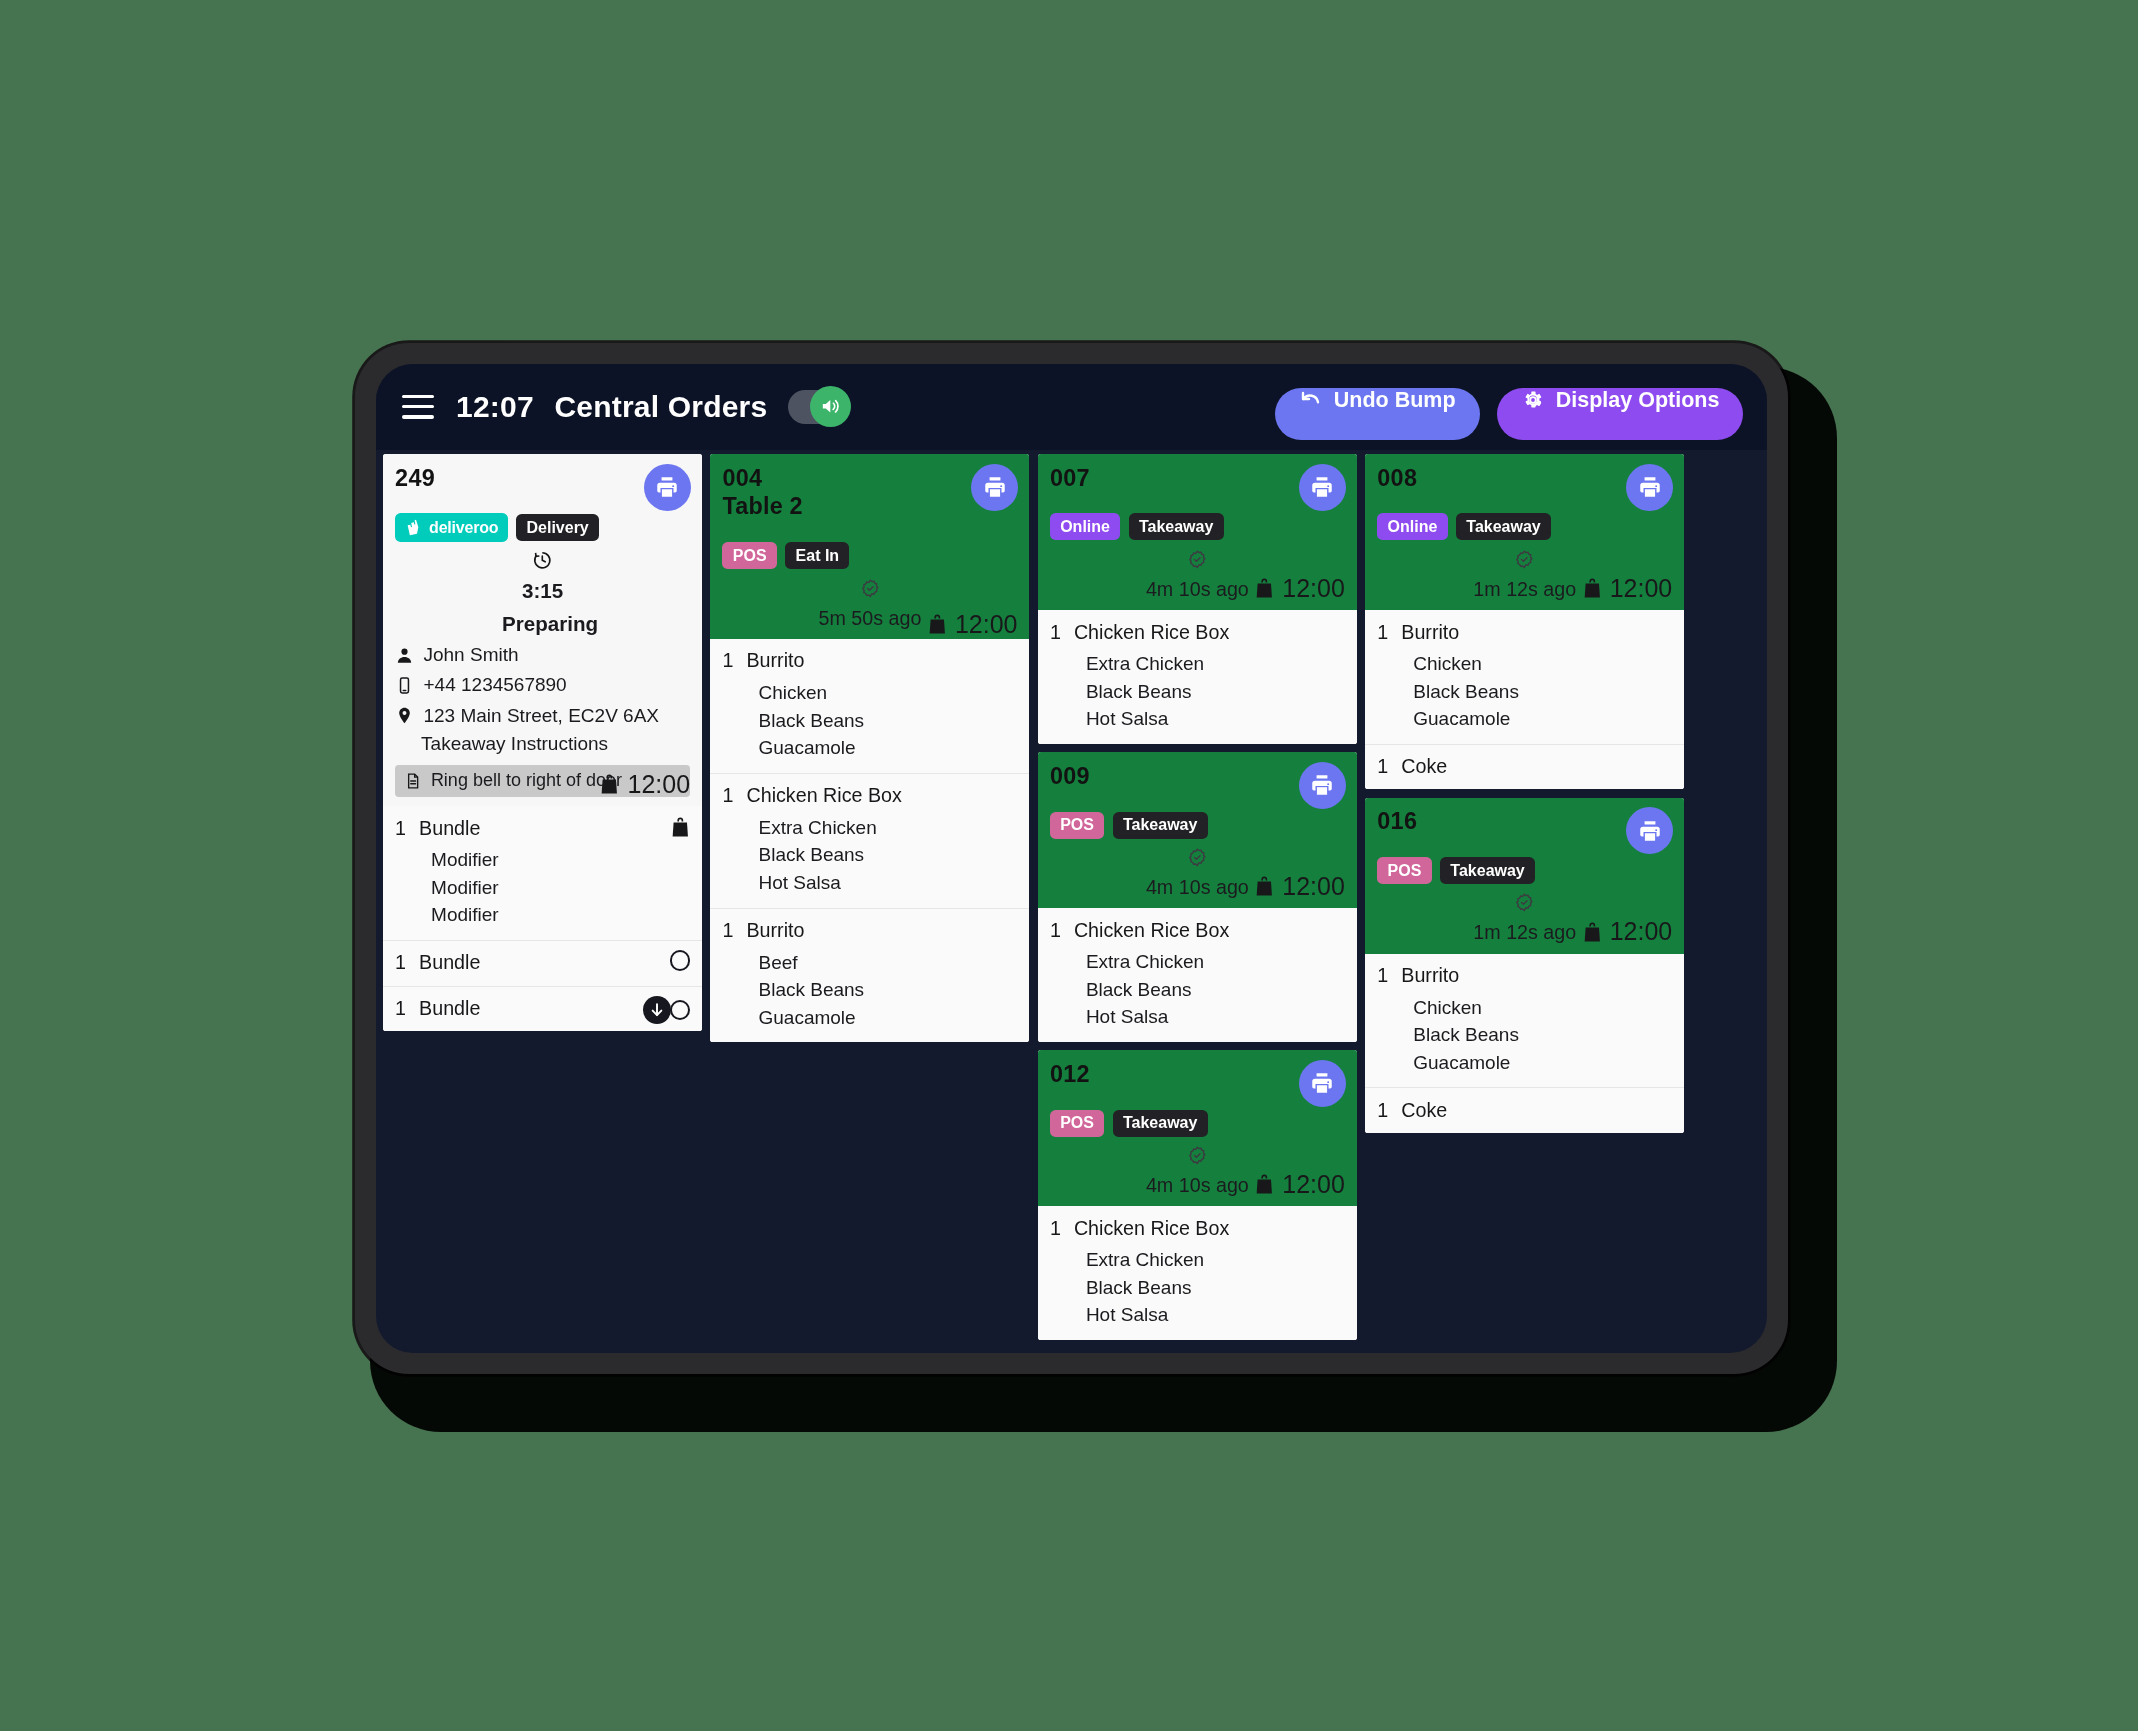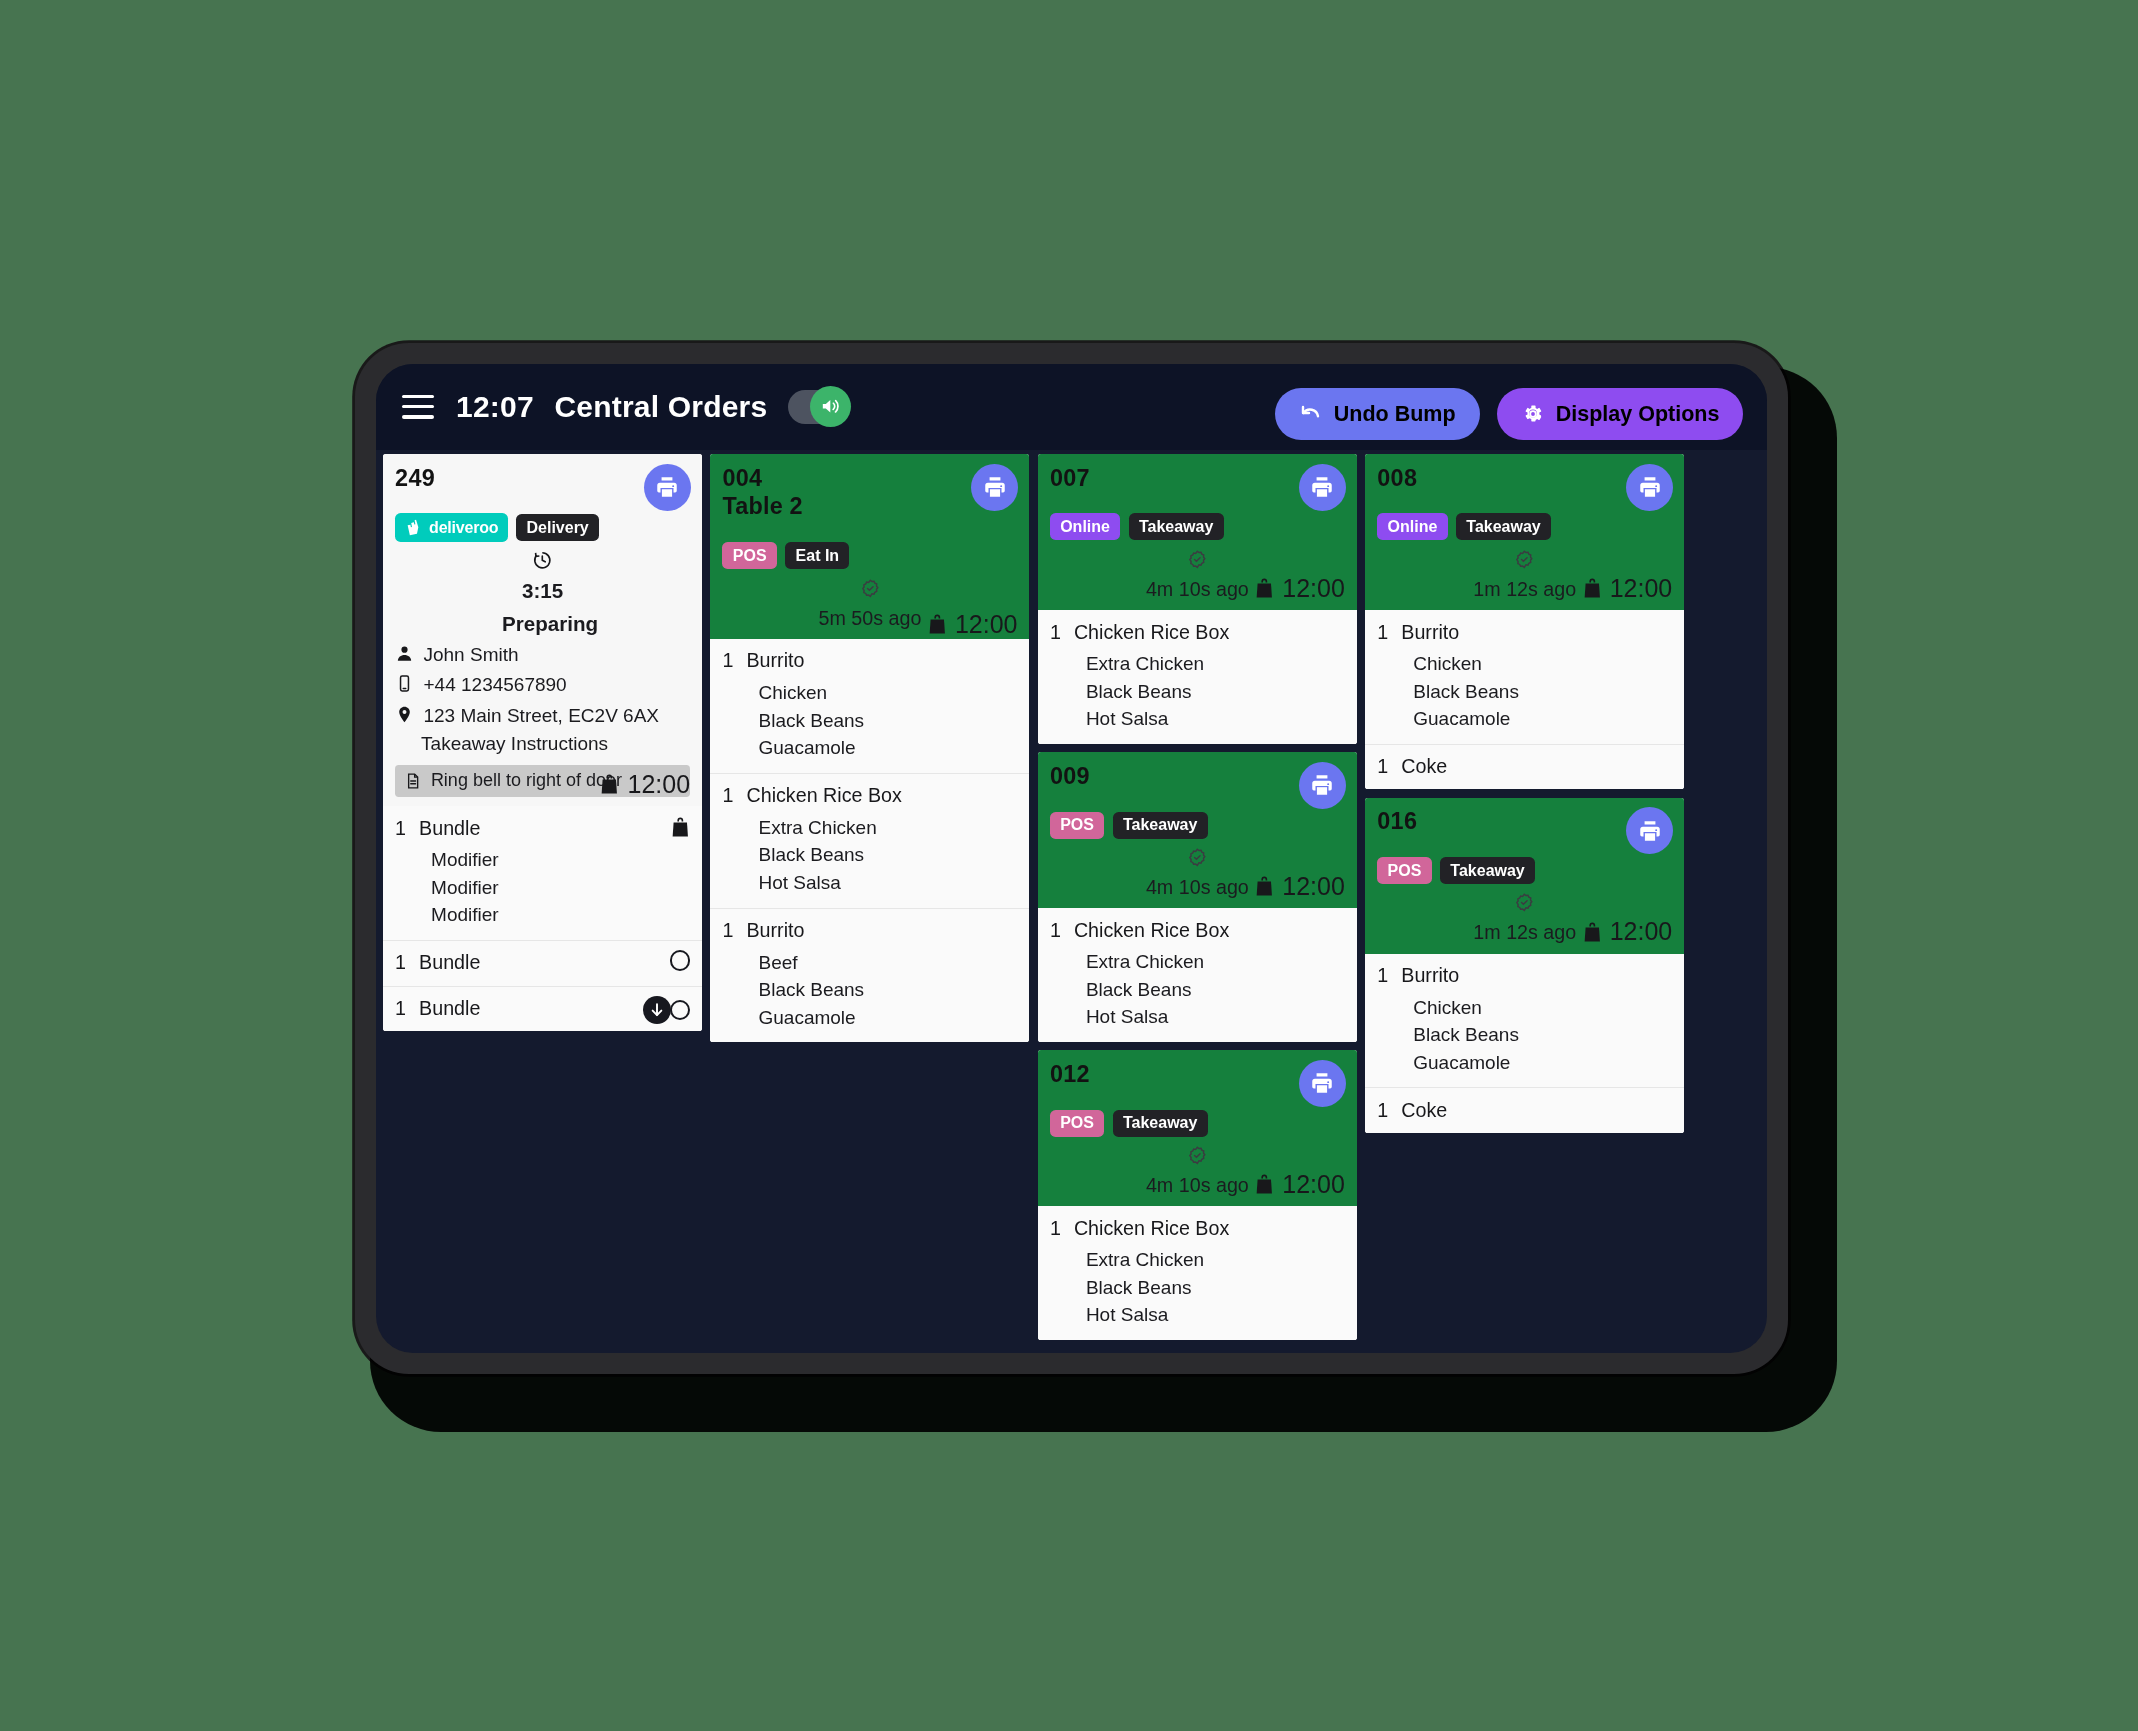--- a/index.html
+++ b/index.html
@@ -70,24 +70,24 @@
     width: 41px; height: 41px;
     background: #3cb46a; border-radius: 50%;
     display: flex; align-items: center; justify-content: center;
   }
   .spacer { flex: 1 1 auto; }
 
   .btn {
     height: 52px;
     border-radius: 26px;
     display: inline-flex;
-    align-items: center;
+    align-items: flex-start;
     gap: 11.2px;
     padding: 0 24px;
-    color: #000000;
+    color: #ffffff;
     font-size: 21.5px;
     font-weight: 700;
     cursor: pointer;
     border: none;
     white-space: nowrap;
     margin-top: 15px;
   }
   .btn-undo { background: #6b76f0; margin-right: 17px; }
   .btn-display { background: #8e4cf0; }
 
@@ -159,21 +159,21 @@
 
   .meta-row {
     display: flex; align-items: center; gap: 8.4px;
     margin-top: 8.4px;
     font-size: 19.7px; color: #1b1b1f; flex-direction: column;
   }
   .meta-row .strong { font-weight: 700; font-size: 20.6px; }
   .meta-row .stat { font-weight: 700; font-size: 20.6px; margin-left: 15px; }
 
   .info-line {
-    display: flex; gap: 9.4px;
+    display: flex; align-items: center; gap: 9.4px;
     font-size: 19px; color: #1b1b1f;
     margin-top: 8.4px;
   }
   .info-line.indent { padding-left: 26px; margin-top: 6.6px; }
 
   .note {
     margin-top: 9.4px;
     background: #c9c9c9;
     border-radius: 3.7px;
     padding: 5.6px 9.4px;

